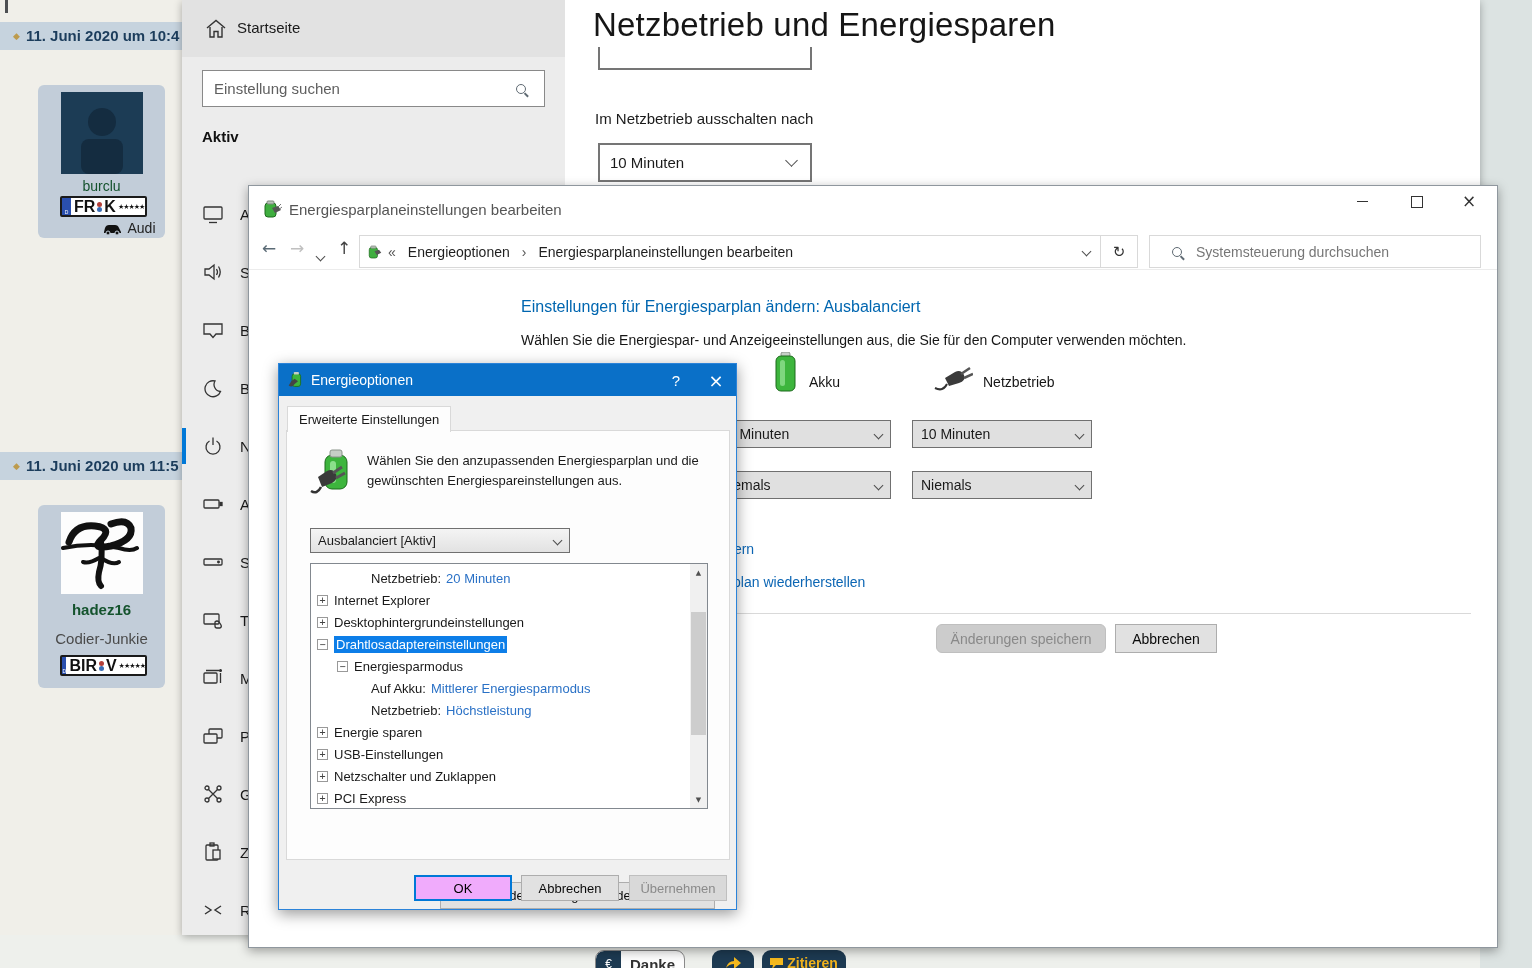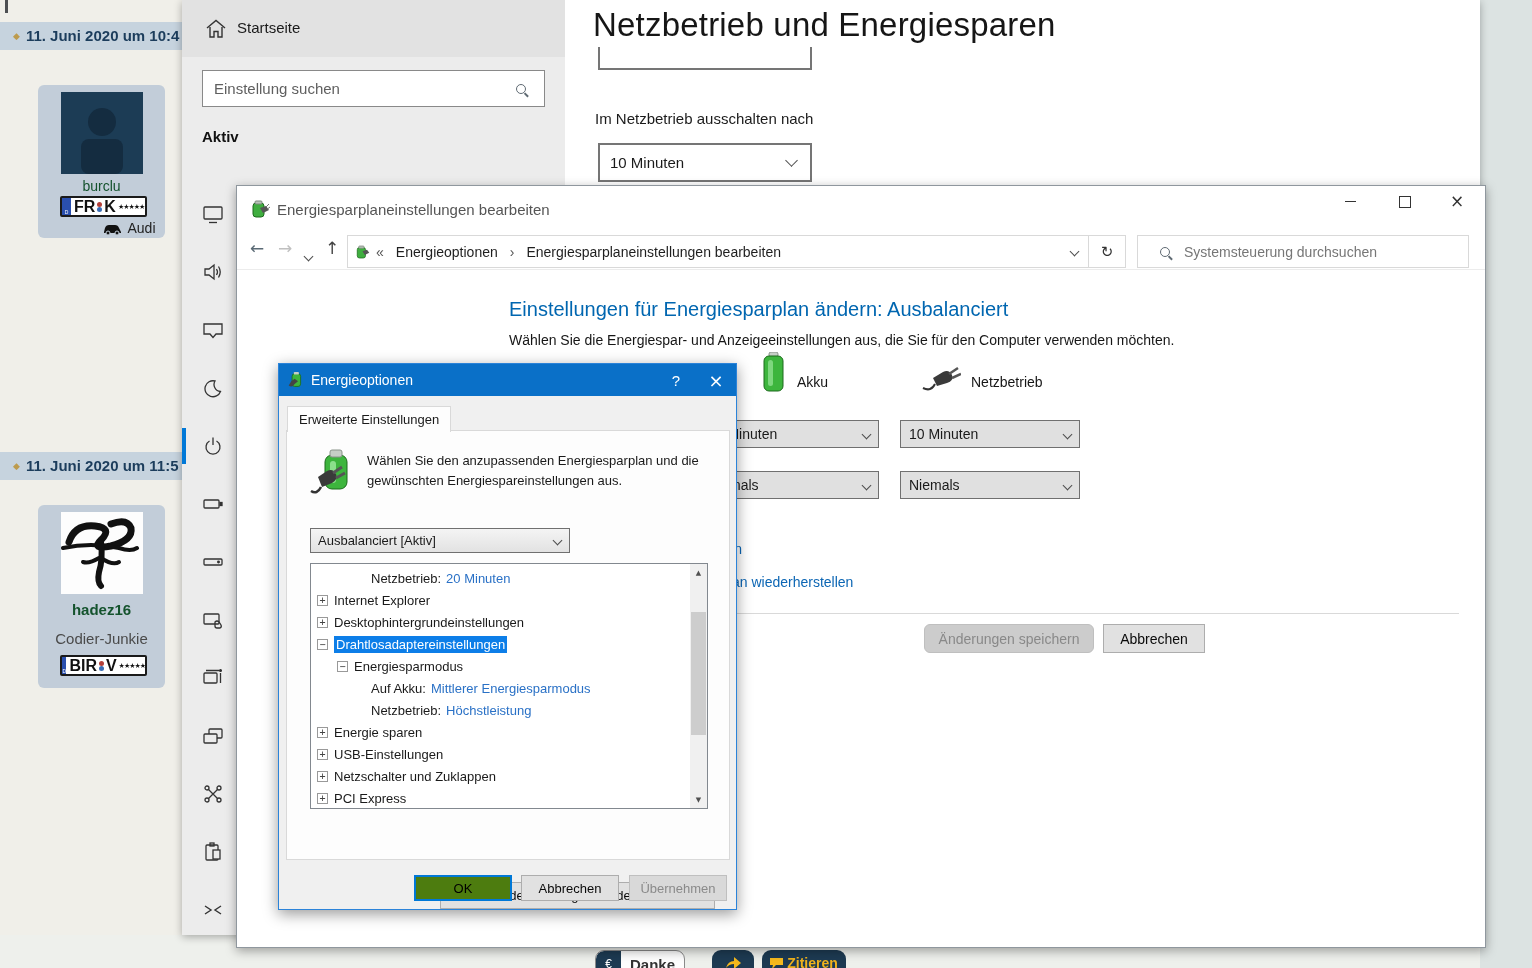--- a/index.html
+++ b/index.html
@@ -71,21 +71,21 @@
   .s-fieldlabel{left:413px;top:110px;font-size:15px;color:#1b1b1b;}
   .s-combo{left:416px;top:143px;width:210px;height:35px;background:#fff;
            border:2px solid #757575;display:flex;align-items:center;}
   .s-combo .val{font-size:15px;color:#1b1b1b;margin-left:10px;flex:1;}
 
   .chev{display:inline-block;width:8px;height:8px;border-right:1.6px solid #4d4d4d;
         border-bottom:1.6px solid #4d4d4d;transform:rotate(45deg);margin-right:14px;margin-top:-4px;}
   .chev.sm{width:6px;height:6px;margin:0 8px 0 0;}
 
   
-  .win-cp{left:236px;top:185px;width:1250px;height:763px;background:#fff;
+  .win-cp{left:248px;top:185px;width:1250px;height:763px;background:#fff;
           border:1px solid #8f979e;box-shadow:0 3px 10px rgba(0,0,0,.35);z-index:3;
           box-sizing:border-box;padding-left:25px;}
   .cp-titlebar{left:0;top:0;width:100%;height:47px;background:#fff;}
   .cp-title{left:40px;top:15px;font-size:15px;color:#555;}
   .cp-ticon{left:13px;top:14px;}
   .cp-ctrl{top:0;width:46px;height:31px;display:flex;align-items:center;justify-content:center;}
   .cp-min-g{width:11px;height:1px;background:#333;}
   .cp-max-g{width:10px;height:10px;border:1px solid #333;}
   .cp-close-g{font-size:17px;color:#333;line-height:1;}
   .cp-toolbar{left:0;top:47px;width:100%;height:36px;border-bottom:1px solid #ececec;}
@@ -97,21 +97,21 @@
               display:flex;align-items:center;justify-content:center;font-size:15px;color:#333;}
   .cp-search{left:900px;top:2px;width:330px;height:31px;border:1px solid #d9d9d9;
              display:flex;align-items:center;}
   .cp-search input{border:none;outline:none;flex:1;font:14px "Liberation Sans",sans-serif;
                    color:#333;background:transparent;}
   .cp-search input::placeholder{color:#767676;opacity:1;}
   .mag{width:8px;height:8px;border:1.5px solid #5f6a73;border-radius:50%;position:relative;
        display:inline-block;flex:none;}
   .mag:after{content:"";position:absolute;width:5px;height:1.5px;background:#5f6a73;
              transform:rotate(45deg);left:7px;top:9px;}
-  .cp-heading{left:272px;top:112px;font-size:20px;color:#0066b0;}
+  .cp-heading{left:272px;top:112px;font-size:16px;color:#0066b0;}
   .cp-desc{left:272px;top:146px;font-size:14px;color:#161616;}
   .cp-colhdr{font-size:14px;color:#161616;}
   .cp-combo{height:28px;background:#e0e0e0;border:1px solid #707070;
             display:flex;align-items:center;box-sizing:border-box;}
   .cp-combo .val{font-size:14px;color:#1a1a1a;margin-left:8px;flex:1;white-space:nowrap;}
   .cp-link{font-size:14px;color:#0c66b4;white-space:nowrap;}
   .cp-divider{left:272px;top:427px;width:950px;height:1px;background:#d9d9d9;}
   .btn{display:flex;align-items:center;justify-content:center;font-size:14px;
        box-sizing:border-box;white-space:nowrap;}
   .btn-disabled{background:#cccccc;border:1px solid #bfbfbf;color:#898989;}
@@ -142,21 +142,21 @@
         line-height:9px;text-align:center;color:#444;box-sizing:border-box;flex:none;
         font-family:"DejaVu Sans Mono",monospace;}
   .tlabel{margin-left:6px;}
   .tlabel.sel{background:#0d7ee8;color:#fff;padding:1px 2px;}
   .tvalue{color:#2a71c6;margin-left:5px;}
   .vscroll{position:absolute;right:0;top:0;width:17px;height:100%;background:#f0f0f0;}
   .varrow{position:absolute;left:0;width:17px;height:17px;font-size:7px;color:#505050;
           display:flex;align-items:center;justify-content:center;}
   .vthumb{position:absolute;left:1px;width:15px;background:#cdcdcd;}
   .dlg-restore{left:153px;top:451px;width:275px;height:27px;}
-  .dlg-ok{left:135px;top:511px;width:98px;height:26px;background:#4d7c0f;
+  .dlg-ok{left:135px;top:511px;width:98px;height:26px;background:#f0abfc;
           border:2px solid #0078d7;}
   .dlg-cancel{left:242px;top:511px;width:98px;height:26px;}
   .dlg-apply{left:350px;top:511px;width:98px;height:26px;background:#d9d9d9;
              border:1px solid #bfbfbf;color:#8a8a8a;}
   .dlg-btn{font-size:13px;}
   svg{display:block;}
 </style>
 </head>
 <body>
 

